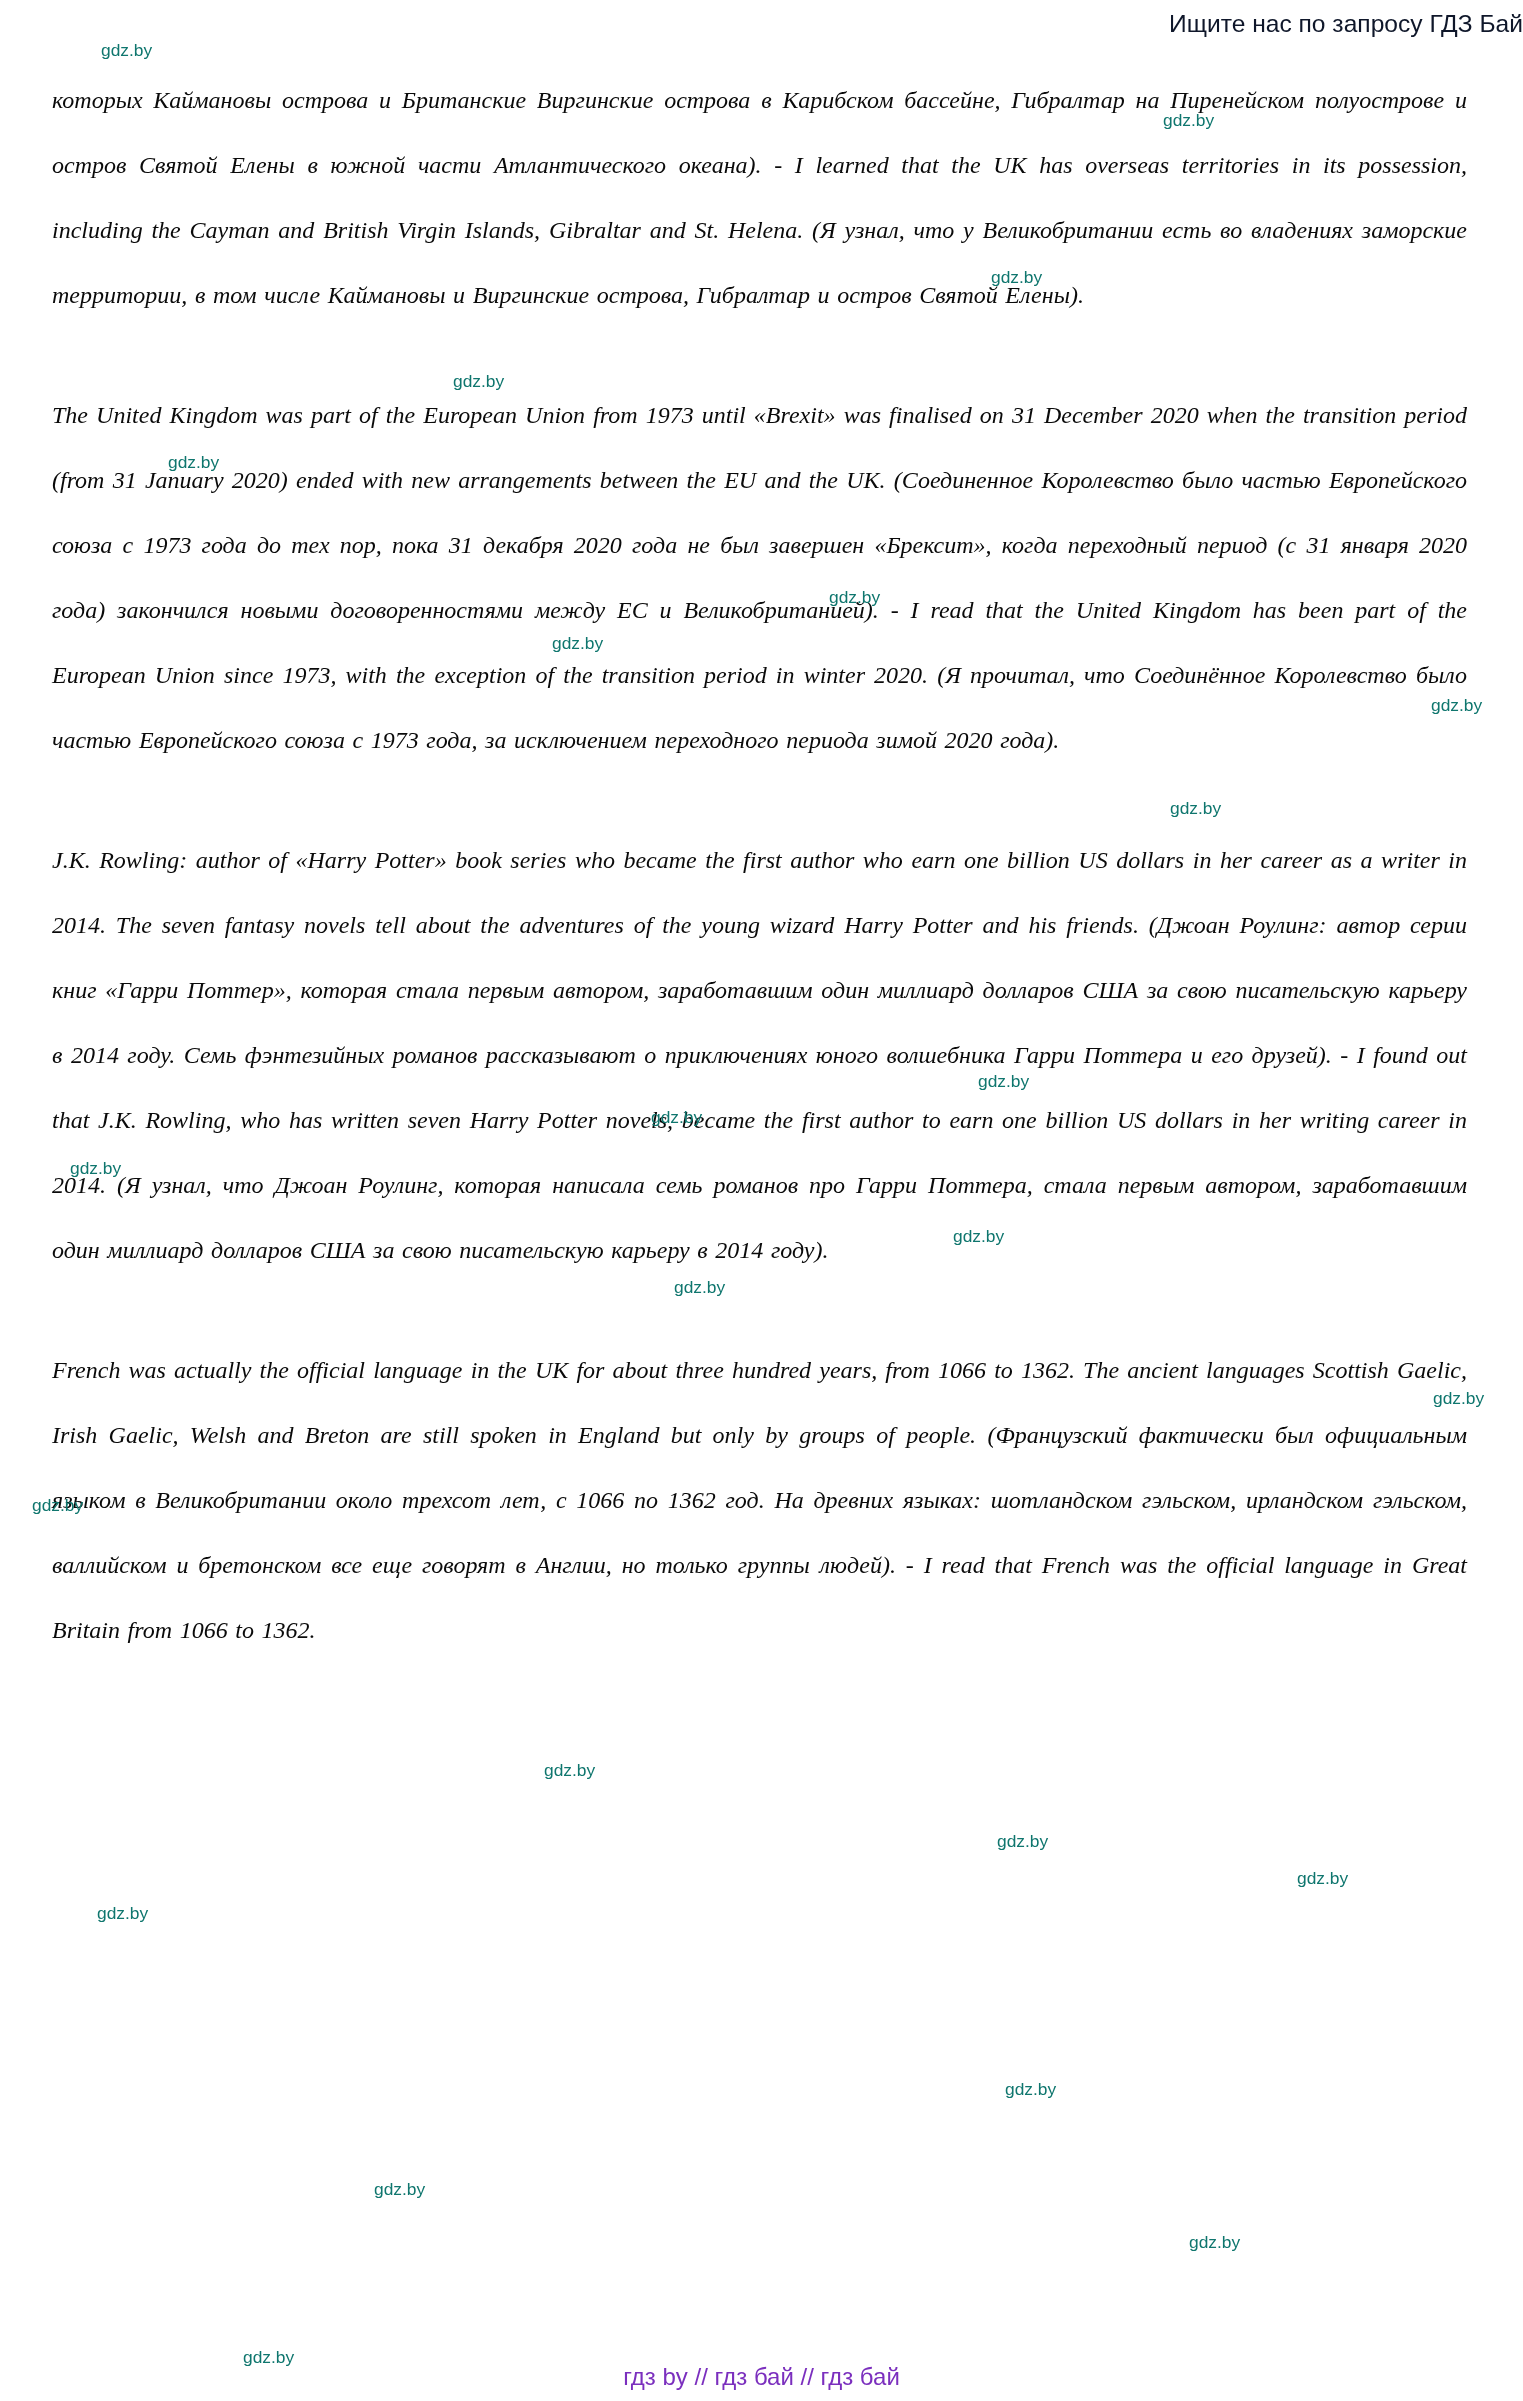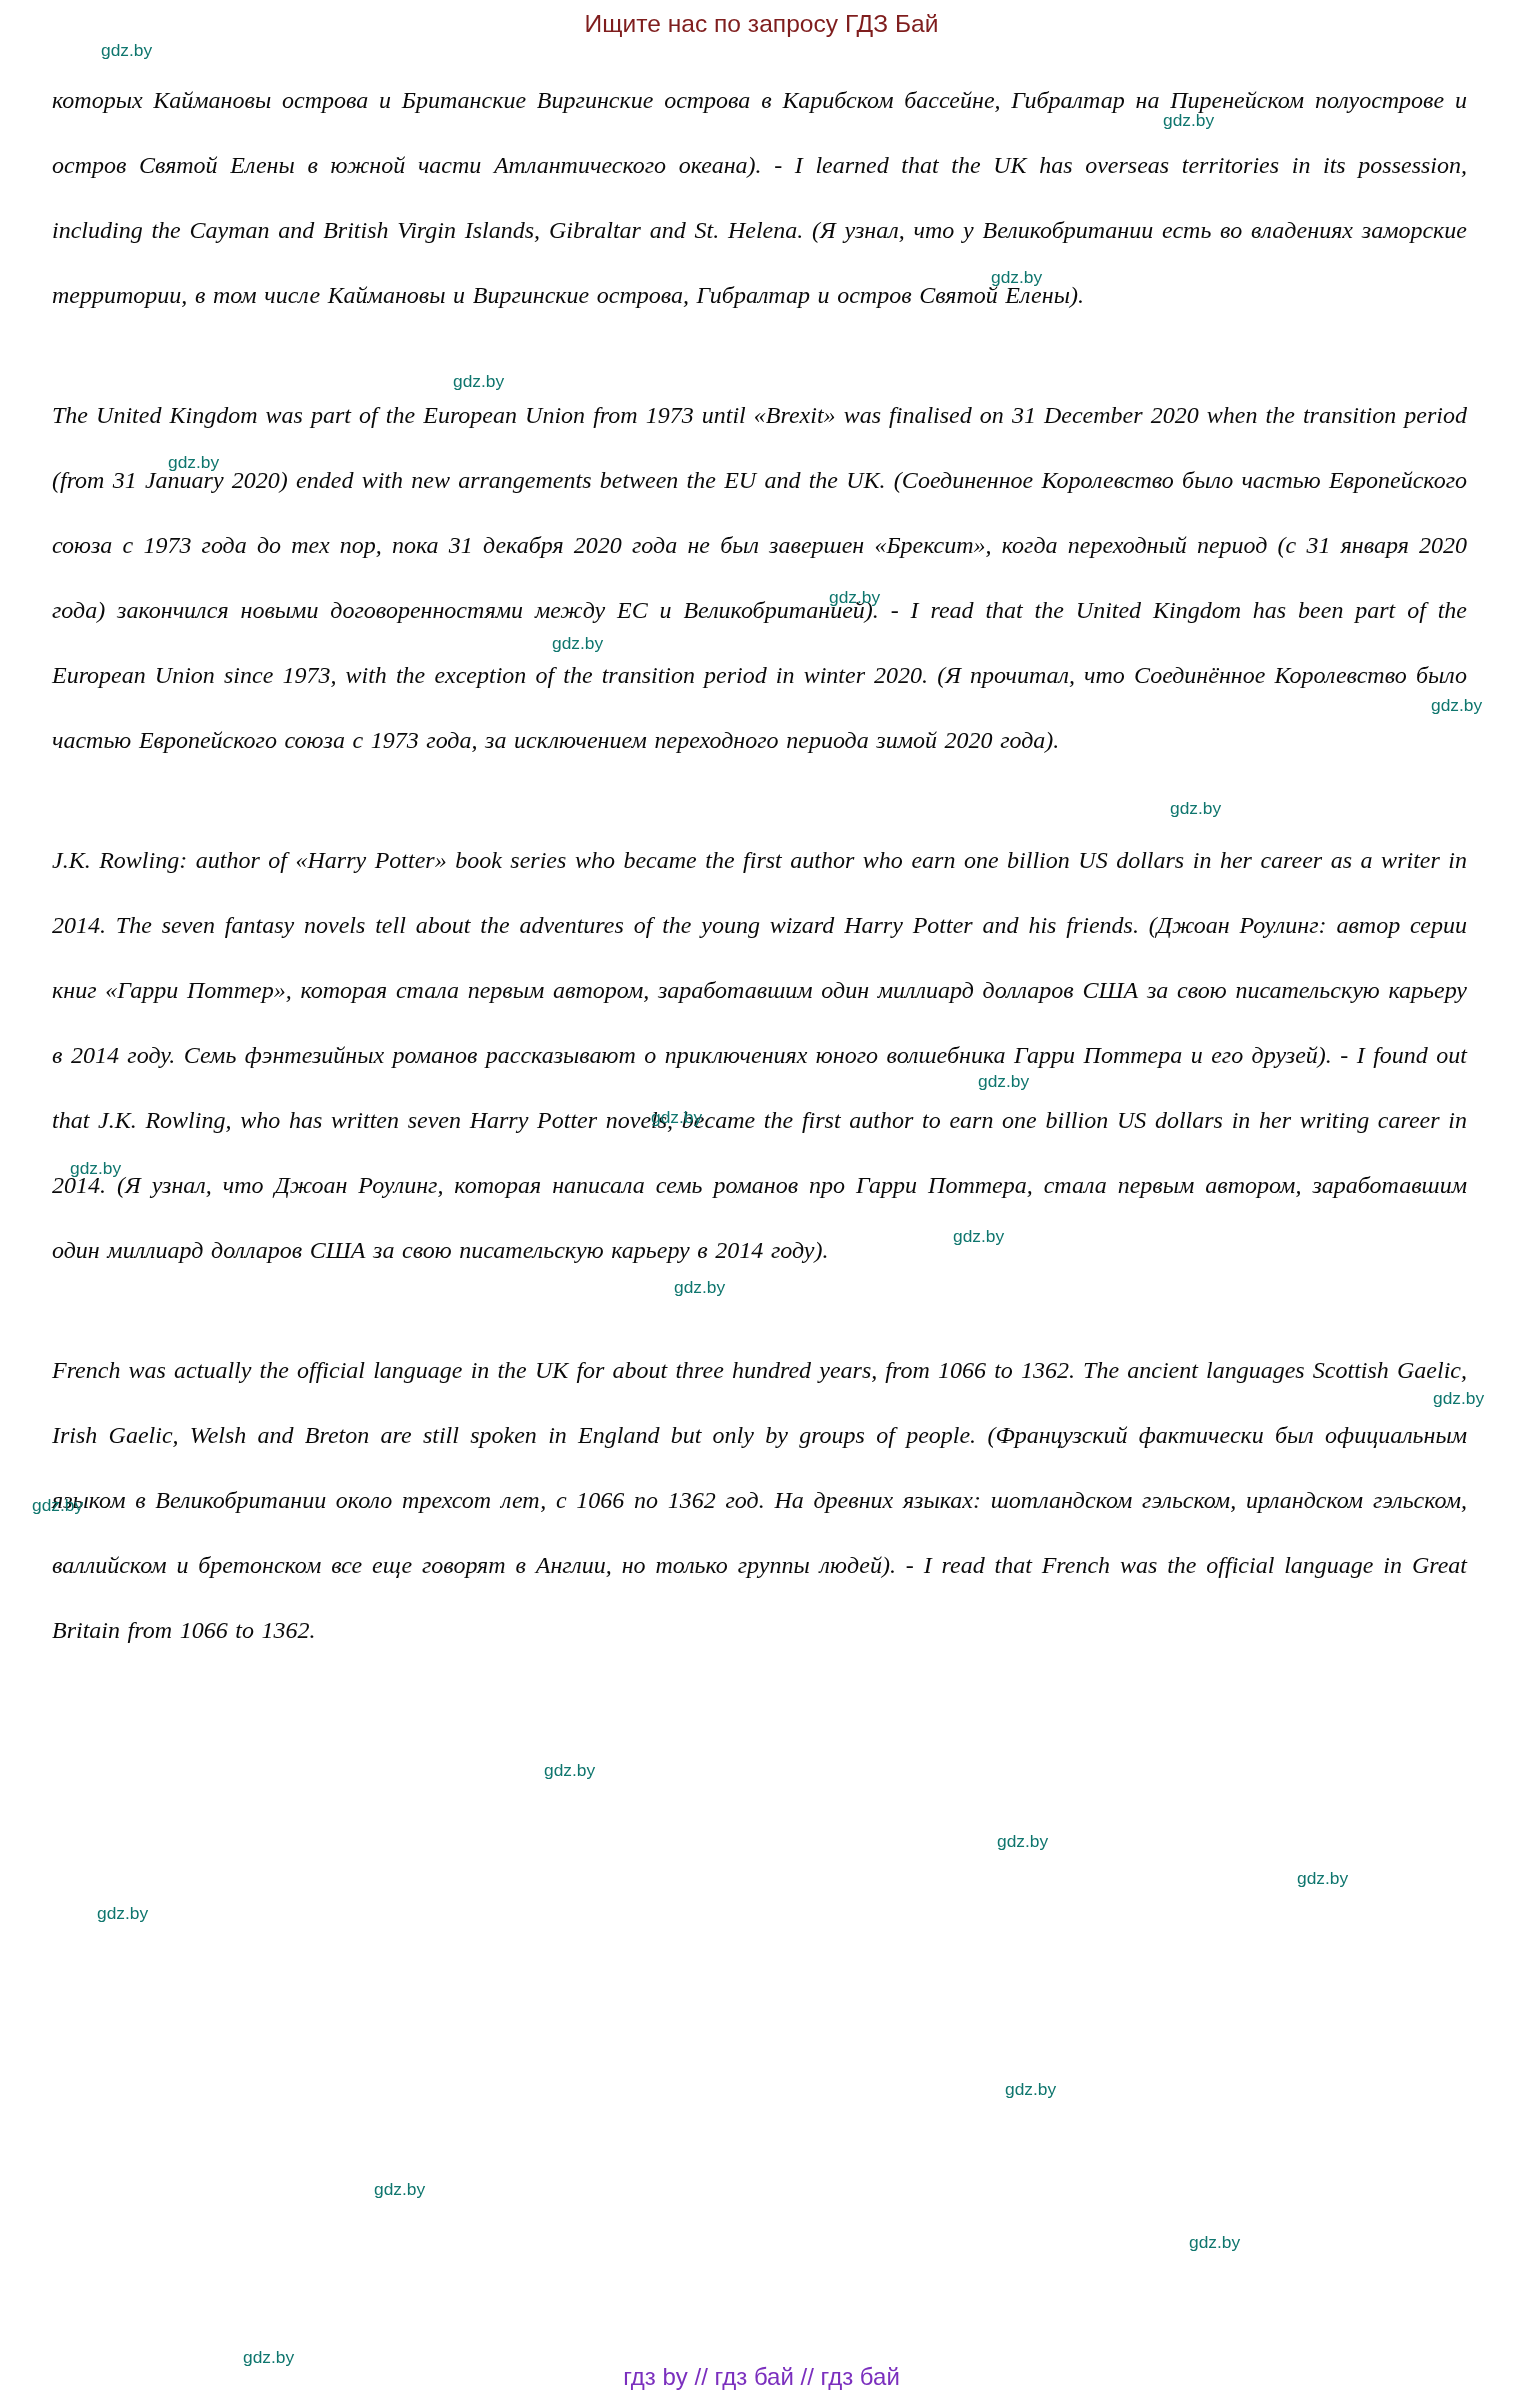--- a/index.html
+++ b/index.html
@@ -71,21 +71,21 @@
     font-size: 24px;
     line-height: 27px;
     font-weight: 400;
   }
 </style>
 </head>
 <body>
 
 <div class="page">
 
-  <div class="promo-header" style="color: #7f1d1d;">Ищите нас по запросу ГДЗ Бай</div>
+  <div class="promo-header" style="color: #0f172a; text-align: right;">Ищите нас по запросу ГДЗ Бай</div>
 
   <div class="content">
     <p>которых Каймановы острова и Британские Виргинские острова в Карибском бассейне, Гибралтар на Пиренейском полуострове и остров Святой Елены в южной части Атлантического океана). - I learned that the UK has overseas territories in its possession, including the Cayman and British Virgin Islands, Gibraltar and St. Helena. (Я узнал, что у Великобритании есть во владениях заморские территории, в том числе Каймановы и Виргинские острова, Гибралтар и остров Святой Елены).</p>
     <p>The United Kingdom was part of the European Union from 1973 until «Brexit» was finalised on 31 December 2020 when the transition period (from 31 January 2020) ended with new arrangements between the EU and the UK. (Соединенное Королевство было частью Европейского союза с 1973 года до тех пор, пока 31 декабря 2020 года не был завершен «Брексит», когда переходный период (с 31 января 2020 года) закончился новыми договоренностями между ЕС и Великобританией). - I read that the United Kingdom has been part of the European Union since 1973, with the exception of the transition period in winter 2020. (Я прочитал, что Соединённое Королевство было частью Европейского союза с 1973 года, за исключением переходного периода зимой 2020 года).</p>
     <p>J.K. Rowling: author of «Harry Potter» book series who became the first author who earn one billion US dollars in her career as a writer in 2014. The seven fantasy novels tell about the adventures of the young wizard Harry Potter and his friends. (Джоан Роулинг: автор серии книг «Гарри Поттер», которая стала первым автором, заработавшим один миллиард долларов США за свою писательскую карьеру в 2014 году. Семь фэнтезийных романов рассказывают о приключениях юного волшебника Гарри Поттера и его друзей). - I found out that J.K. Rowling, who has written seven Harry Potter novels, became the first author to earn one billion US dollars in her writing career in 2014. (Я узнал, что Джоан Роулинг, которая написала семь романов про Гарри Поттера, стала первым автором, заработавшим один миллиард долларов США за свою писательскую карьеру в 2014 году).</p>
     <p>French was actually the official language in the UK for about three hundred years, from 1066 to 1362. The ancient languages Scottish Gaelic, Irish Gaelic, Welsh and Breton are still spoken in England but only by groups of people. (Французский фактически был официальным языком в Великобритании около трехсот лет, с 1066 по 1362 год. На древних языках: шотландском гэльском, ирландском гэльском, валлийском и бретонском все еще говорят в Англии, но только группы людей). - I read that French was the official language in Great Britain from 1066 to 1362.</p>
   </div>
 
   <div class="watermark-layer">
       <span class="wm" style="left: 101px; top: 41px;">gdz.by</span>

